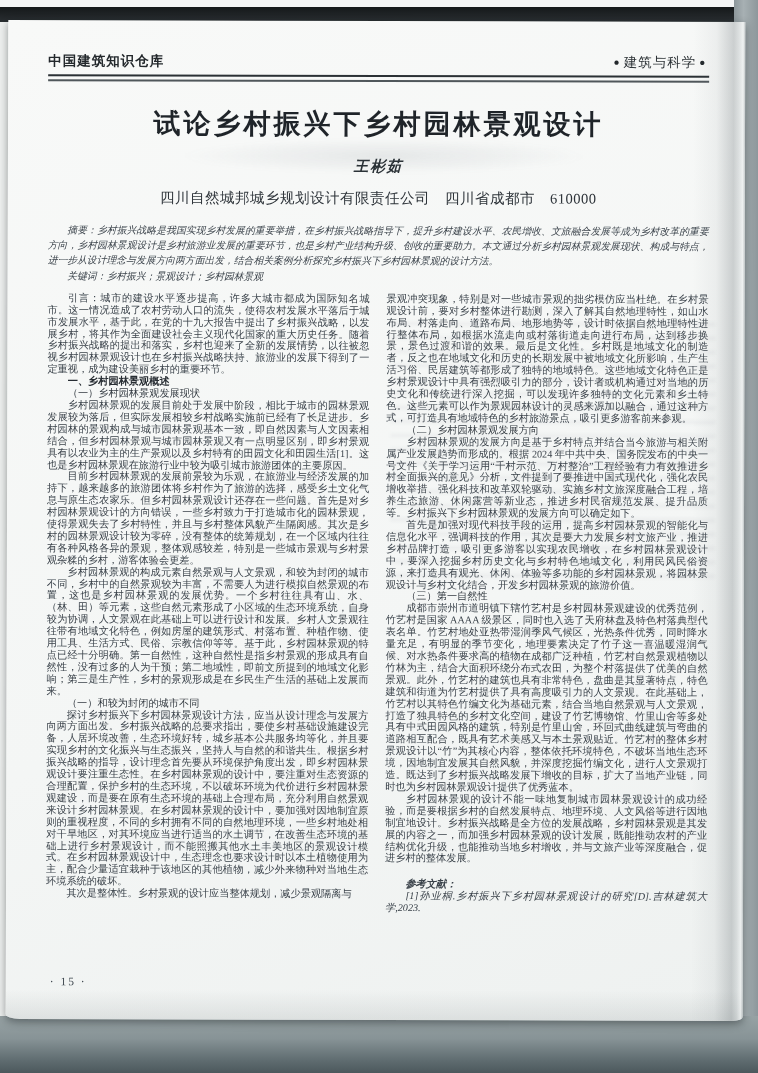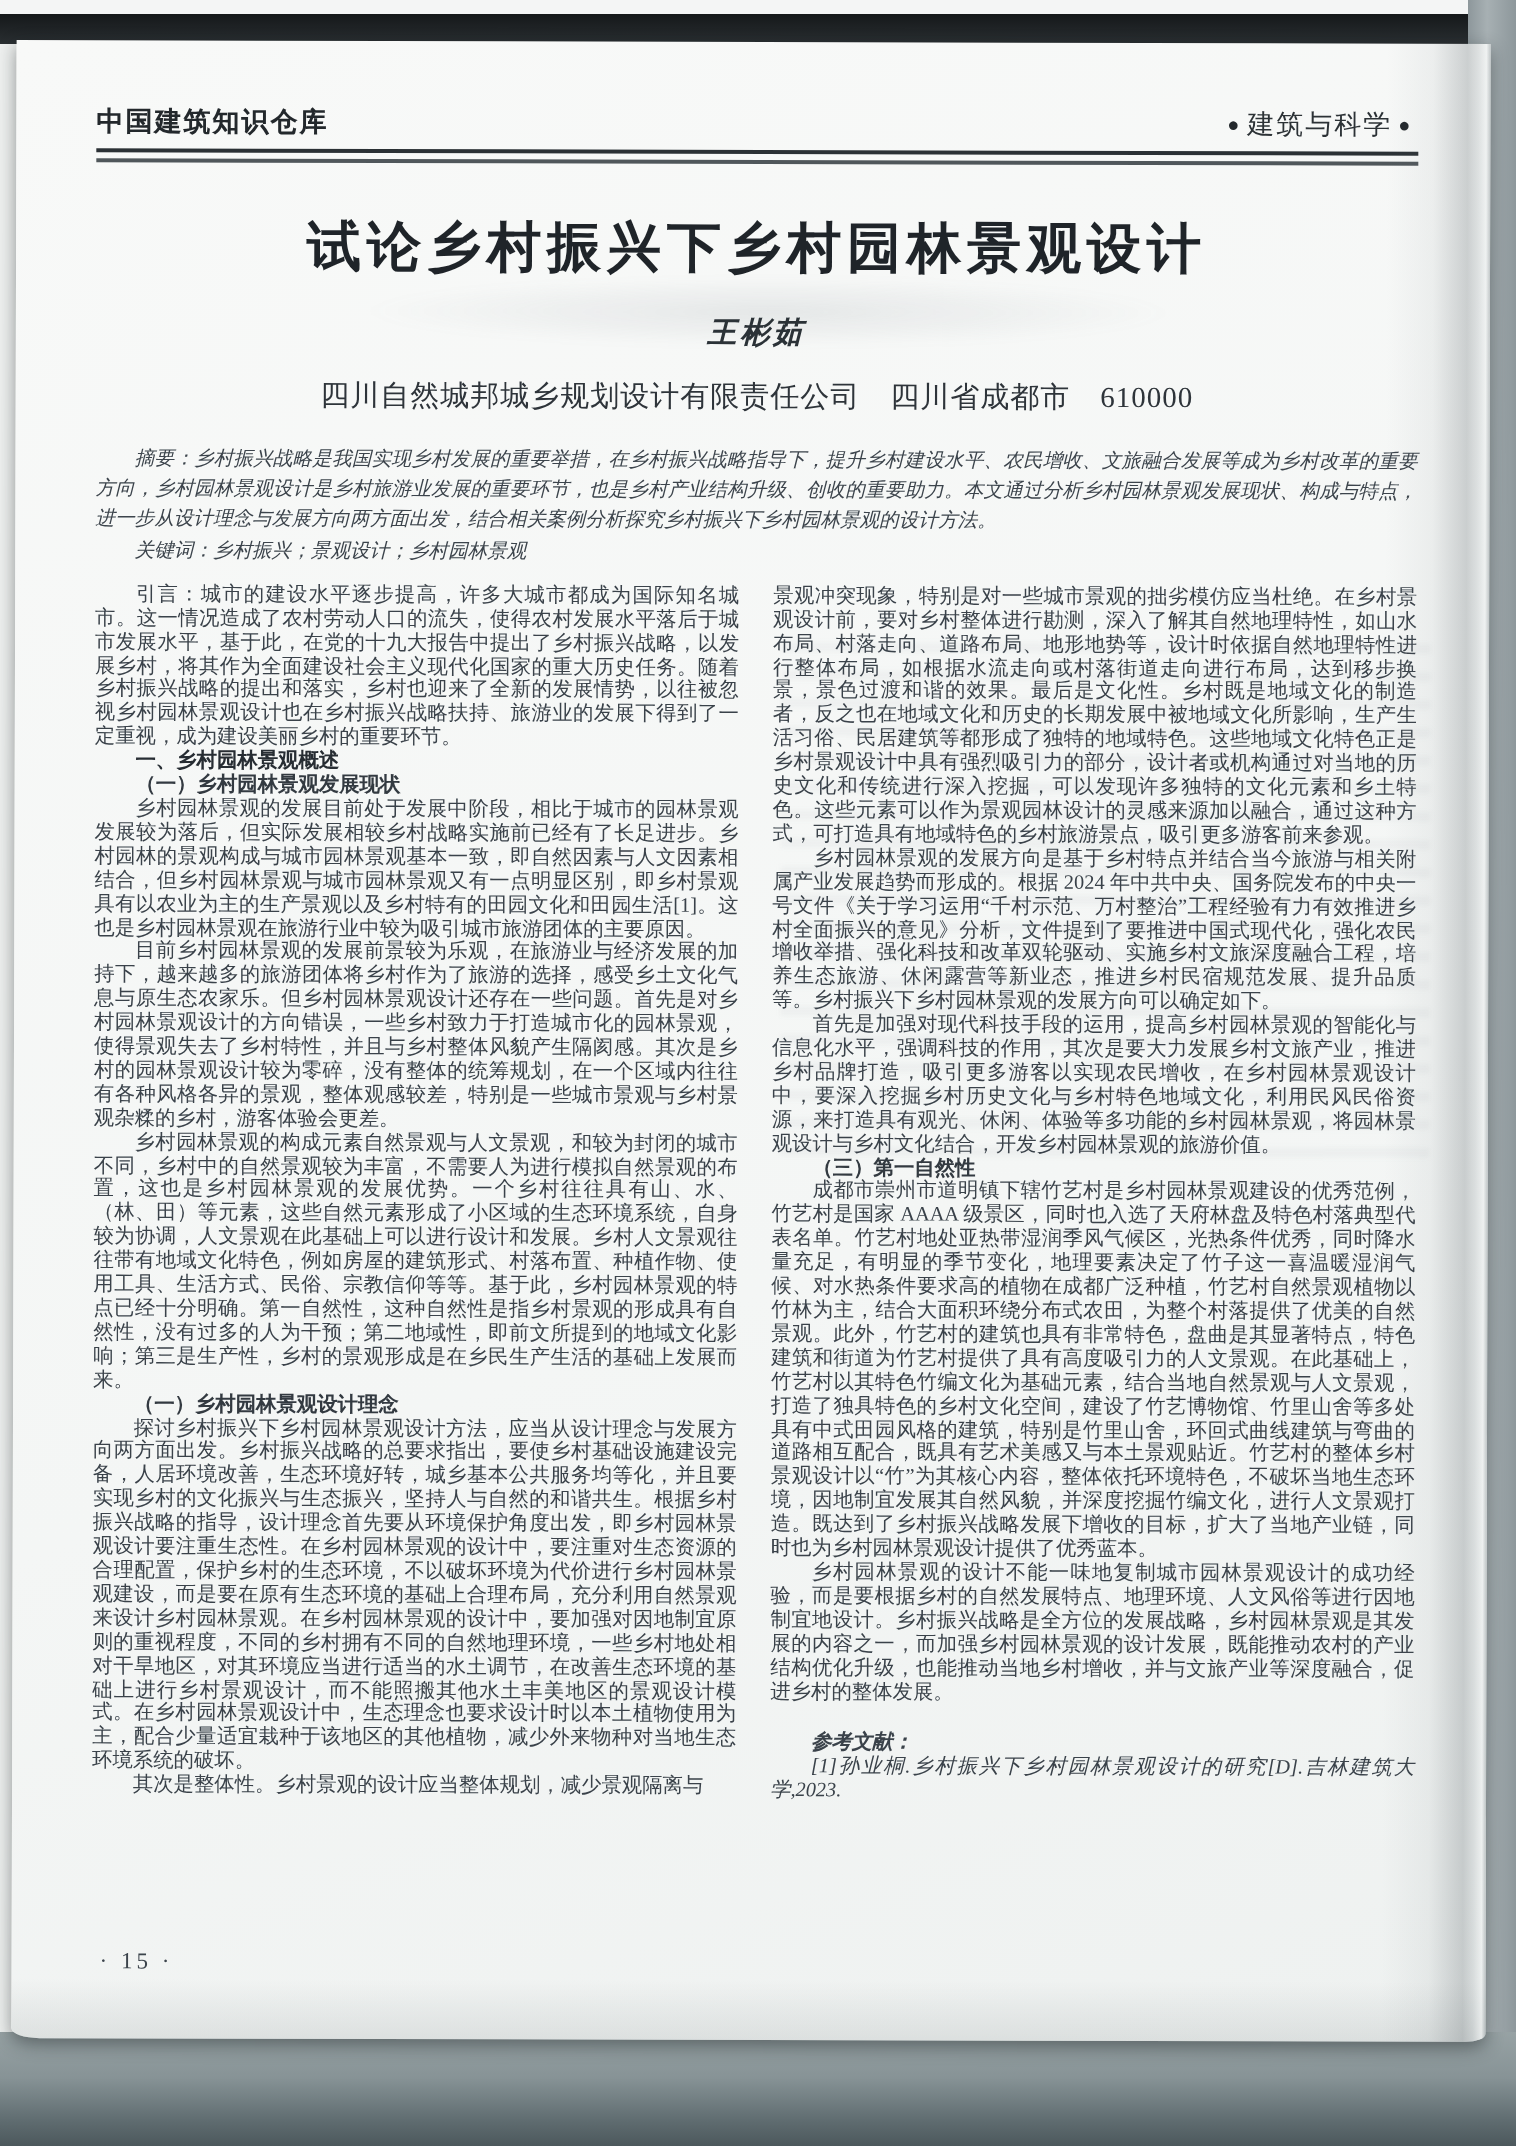--- a/index.html
+++ b/index.html
@@ -51,21 +51,21 @@
 
   .abstract{margin-top:15px;font-size:9.8px;line-height:15.2px;font-style:italic;text-align:justify;color:#3c444c;}
   .abstract p{margin:0;text-indent:2em;}
 
   .columns{display:flex;gap:17px;margin-top:9px;}
   .col{width:323px;font-size:10.2px;line-height:11.9px;text-align:justify;color:#3a424a;}
   .col p{margin:0;}
   .para{text-indent:2em;}
   .para-cont{text-indent:0;}
   .h1{text-indent:2em;font-weight:bold;color:#272d33;}
-  .h2{text-indent:2em;color:#333a41;font-weight:bold;}
+  .h2{text-indent:2em;color:#333a41;}
   .ref-head{text-indent:2em;font-weight:bold;font-style:italic;margin-top:14px !important;}
   .ref{text-indent:2em;font-style:italic;}
 
   .page-number{position:absolute;left:44px;bottom:32px;font-size:11.5px;color:#3c444c;letter-spacing:2px;}
 </style>
 </head>
 <body>
 
 <div class="scan-strip-topwhite"></div>
 <div class="scan-strip-top"></div>
@@ -96,26 +96,27 @@
     </div>
 
     <div class="columns">
       <div class="col">
         <p class="para">引言：城市的建设水平逐步提高，许多大城市都成为国际知名城市。这一情况造成了农村劳动人口的流失，使得农村发展水平落后于城市发展水平，基于此，在党的十九大报告中提出了乡村振兴战略，以发展乡村，将其作为全面建设社会主义现代化国家的重大历史任务。随着乡村振兴战略的提出和落实，乡村也迎来了全新的发展情势，以往被忽视乡村园林景观设计也在乡村振兴战略扶持、旅游业的发展下得到了一定重视，成为建设美丽乡村的重要环节。</p>
         <p class="h1">一、乡村园林景观概述</p>
         <p class="h2">（一）乡村园林景观发展现状</p>
         <p class="para">乡村园林景观的发展目前处于发展中阶段，相比于城市的园林景观发展较为落后，但实际发展相较乡村战略实施前已经有了长足进步。乡村园林的景观构成与城市园林景观基本一致，即自然因素与人文因素相结合，但乡村园林景观与城市园林景观又有一点明显区别，即乡村景观具有以农业为主的生产景观以及乡村特有的田园文化和田园生活[1]。这也是乡村园林景观在旅游行业中较为吸引城市旅游团体的主要原因。</p>
         <p class="para">目前乡村园林景观的发展前景较为乐观，在旅游业与经济发展的加持下，越来越多的旅游团体将乡村作为了旅游的选择，感受乡土文化气息与原生态农家乐。但乡村园林景观设计还存在一些问题。首先是对乡村园林景观设计的方向错误，一些乡村致力于打造城市化的园林景观，使得景观失去了乡村特性，并且与乡村整体风貌产生隔阂感。其次是乡村的园林景观设计较为零碎，没有整体的统筹规划，在一个区域内往往有各种风格各异的景观，整体观感较差，特别是一些城市景观与乡村景观杂糅的乡村，游客体验会更差。</p>
         <p class="para">乡村园林景观的构成元素自然景观与人文景观，和较为封闭的城市不同，乡村中的自然景观较为丰富，不需要人为进行模拟自然景观的布置，这也是乡村园林景观的发展优势。一个乡村往往具有山、水、（林、田）等元素，这些自然元素形成了小区域的生态环境系统，自身较为协调，人文景观在此基础上可以进行设计和发展。乡村人文景观往往带有地域文化特色，例如房屋的建筑形式、村落布置、种植作物、使用工具、生活方式、民俗、宗教信仰等等。基于此，乡村园林景观的特点已经十分明确。第一自然性，这种自然性是指乡村景观的形成具有自然性，没有过多的人为干预；第二地域性，即前文所提到的地域文化影响；第三是生产性，乡村的景观形成是在乡民生产生活的基础上发展而来。</p>
-        <p class="h2">（一）乡村园林景观设计理念</p>
+        <p class="h2">（一）和较为封闭的城市不同</p>
         <p class="para">探讨乡村振兴下乡村园林景观设计方法，应当从设计理念与发展方向两方面出发。乡村振兴战略的总要求指出，要使乡村基础设施建设完备，人居环境改善，生态环境好转，城乡基本公共服务均等化，并且要实现乡村的文化振兴与生态振兴，坚持人与自然的和谐共生。根据乡村振兴战略的指导，设计理念首先要从环境保护角度出发，即乡村园林景观设计要注重生态性。在乡村园林景观的设计中，要注重对生态资源的合理配置，保护乡村的生态环境，不以破坏环境为代价进行乡村园林景观建设，而是要在原有生态环境的基础上合理布局，充分利用自然景观来设计乡村园林景观。在乡村园林景观的设计中，要加强对因地制宜原则的重视程度，不同的乡村拥有不同的自然地理环境，一些乡村地处相对干旱地区，对其环境应当进行适当的水土调节，在改善生态环境的基础上进行乡村景观设计，而不能照搬其他水土丰美地区的景观设计模式。在乡村园林景观设计中，生态理念也要求设计时以本土植物使用为主，配合少量适宜栽种于该地区的其他植物，减少外来物种对当地生态环境系统的破坏。</p>
         <p class="para">其次是整体性。乡村景观的设计应当整体规划，减少景观隔离与</p>
       </div>
       <div class="col">
         <p class="para-cont">景观冲突现象，特别是对一些城市景观的拙劣模仿应当杜绝。在乡村景观设计前，要对乡村整体进行勘测，深入了解其自然地理特性，如山水布局、村落走向、道路布局、地形地势等，设计时依据自然地理特性进行整体布局，如根据水流走向或村落街道走向进行布局，达到移步换景，景色过渡和谐的效果。最后是文化性。乡村既是地域文化的制造者，反之也在地域文化和历史的长期发展中被地域文化所影响，生产生活习俗、民居建筑等都形成了独特的地域特色。这些地域文化特色正是乡村景观设计中具有强烈吸引力的部分，设计者或机构通过对当地的历史文化和传统进行深入挖掘，可以发现许多独特的文化元素和乡土特色。这些元素可以作为景观园林设计的灵感来源加以融合，通过这种方式，可打造具有地域特色的乡村旅游景点，吸引更多游客前来参观。</p>
+        <p class="h2">（二）乡村园林景观发展方向</p>
         <p class="para">乡村园林景观的发展方向是基于乡村特点并结合当今旅游与相关附属产业发展趋势而形成的。根据 2024 年中共中央、国务院发布的中央一号文件《关于学习运用“千村示范、万村整治”工程经验有力有效推进乡村全面振兴的意见》分析，文件提到了要推进中国式现代化，强化农民增收举措、强化科技和改革双轮驱动、实施乡村文旅深度融合工程，培养生态旅游、休闲露营等新业态，推进乡村民宿规范发展、提升品质等。乡村振兴下乡村园林景观的发展方向可以确定如下。</p>
         <p class="para">首先是加强对现代科技手段的运用，提高乡村园林景观的智能化与信息化水平，强调科技的作用，其次是要大力发展乡村文旅产业，推进乡村品牌打造，吸引更多游客以实现农民增收，在乡村园林景观设计中，要深入挖掘乡村历史文化与乡村特色地域文化，利用民风民俗资源，来打造具有观光、休闲、体验等多功能的乡村园林景观，将园林景观设计与乡村文化结合，开发乡村园林景观的旅游价值。</p>
         <p class="h2">（三）第一自然性</p>
         <p class="para">成都市崇州市道明镇下辖竹艺村是乡村园林景观建设的优秀范例，竹艺村是国家 AAAA 级景区，同时也入选了天府林盘及特色村落典型代表名单。竹艺村地处亚热带湿润季风气候区，光热条件优秀，同时降水量充足，有明显的季节变化，地理要素决定了竹子这一喜温暖湿润气候、对水热条件要求高的植物在成都广泛种植，竹艺村自然景观植物以竹林为主，结合大面积环绕分布式农田，为整个村落提供了优美的自然景观。此外，竹艺村的建筑也具有非常特色，盘曲是其显著特点，特色建筑和街道为竹艺村提供了具有高度吸引力的人文景观。在此基础上，竹艺村以其特色竹编文化为基础元素，结合当地自然景观与人文景观，打造了独具特色的乡村文化空间，建设了竹艺博物馆、竹里山舍等多处具有中式田园风格的建筑，特别是竹里山舍，环回式曲线建筑与弯曲的道路相互配合，既具有艺术美感又与本土景观贴近。竹艺村的整体乡村景观设计以“竹”为其核心内容，整体依托环境特色，不破坏当地生态环境，因地制宜发展其自然风貌，并深度挖掘竹编文化，进行人文景观打造。既达到了乡村振兴战略发展下增收的目标，扩大了当地产业链，同时也为乡村园林景观设计提供了优秀蓝本。</p>
         <p class="para">乡村园林景观的设计不能一味地复制城市园林景观设计的成功经验，而是要根据乡村的自然发展特点、地理环境、人文风俗等进行因地制宜地设计。乡村振兴战略是全方位的发展战略，乡村园林景观是其发展的内容之一，而加强乡村园林景观的设计发展，既能推动农村的产业结构优化升级，也能推动当地乡村增收，并与文旅产业等深度融合，促进乡村的整体发展。</p>
         <p class="ref-head">参考文献：</p>
         <p class="ref">[1]孙业桐.乡村振兴下乡村园林景观设计的研究[D].吉林建筑大学,2023.</p>
       </div>
     </div>
   </div>

